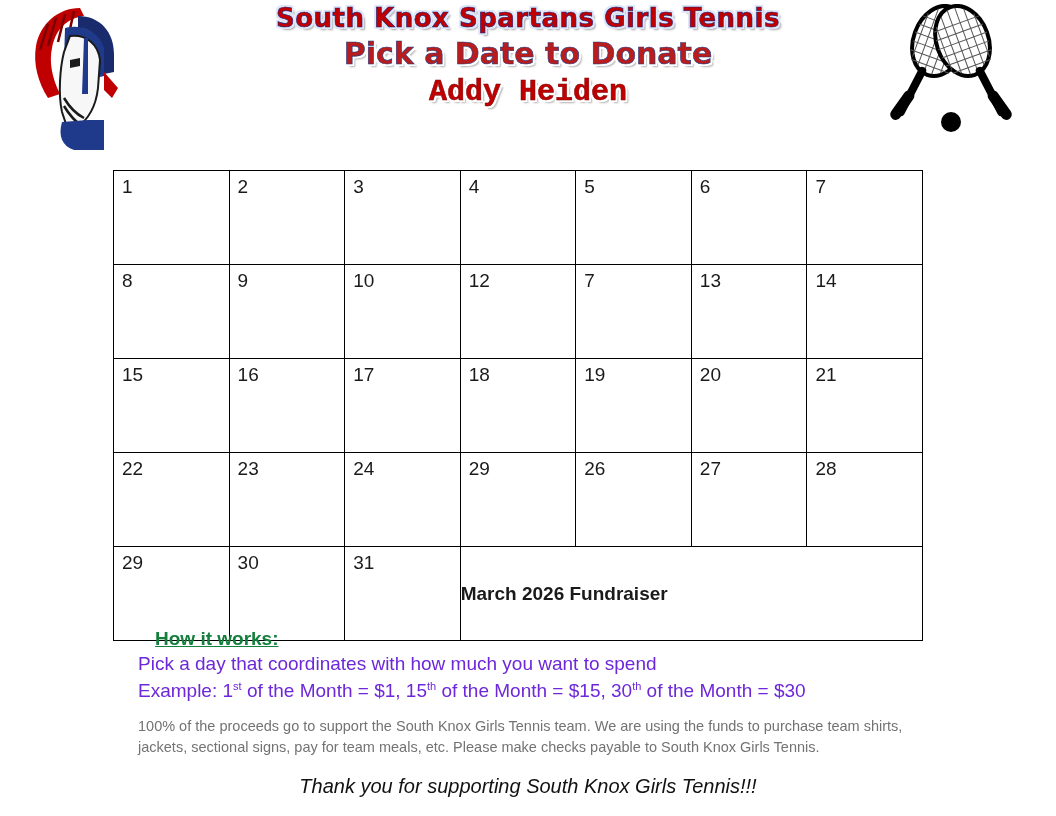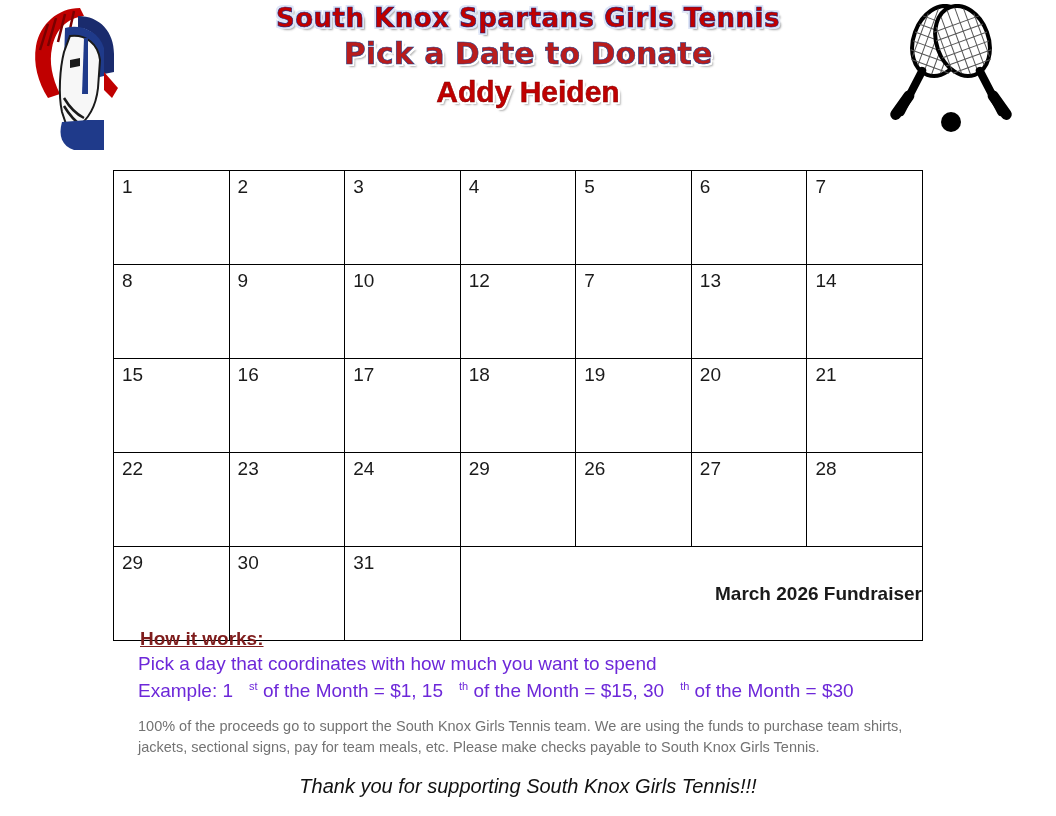--- a/index.html
+++ b/index.html
@@ -61,21 +61,21 @@
     color: #b91c1c;
     margin-top: 3px;
     text-shadow:
       -2px 0 #ffffff, 2px 0 #ffffff, 0 -2px #ffffff, 0 2px #ffffff,
       -2px -2px #ffffff, 2px -2px #ffffff, -2px 2px #ffffff, 2px 2px #ffffff,
       3px 3px 2px rgba(60,60,60,0.4);
     -webkit-text-stroke: 0.6px #1b3f8b;
     line-height: 1.15;
   }
   .title-3 {
-    font-family: Liberation Sans, sans-serif;
+    font-family: Liberation Mono, monospace;
     font-weight: bold;
     font-size: 30px;
     color: #c00000;
     margin-top: 4px;
     text-shadow:
       -2px 0 #ffffff, 2px 0 #ffffff, 0 -2px #ffffff, 0 2px #ffffff,
       -2px -2px #ffffff, 2px -2px #ffffff, -2px 2px #ffffff, 2px 2px #ffffff,
       3px 3px 2px rgba(60,60,60,0.4);
     -webkit-text-stroke: 0.5px #7a0000;
     line-height: 1.15;
@@ -96,51 +96,50 @@
   table.calendar td {
     border: 1.5px solid #000000;
     height: 88px;
     vertical-align: top;
     padding: 5px 0 0 8px;
     font-size: 19px;
     color: #1a1a1a;
     font-family: "Liberation Sans", sans-serif;
   }
   .footer-cell {
-    text-align: right;
+    text-align: left;
     vertical-align: middle !important;
     font-weight: bold;
     font-size: 19px;
     padding: 0 !important;
   }
 
   
   .info {
     position: absolute;
     left: 138px;
     top: 628px;
     width: 820px;
   }
   .how-title {
     font-size: 19px;
     font-weight: bold;
     text-decoration: underline;
-    color: #7f1d1d;
-    margin: 0 0 2px 2px;
+    color: #15803d;
+    margin: 0 0 2px 17px;
   }
   .info-line {
     font-size: 19px;
     color: #6d28d9;
     margin: 2px 0;
     line-height: 1.3;
   }
   .info-line sup {
     font-size: 11px;
     vertical-align: super;
-    margin-left: 16px;
   }
   .fine-print {
     font-size: 14.5px;
     color: #737373;
     margin-top: 12px;
     line-height: 1.45;
     width: 805px;
   }
   .thanks {
     position: absolute;

